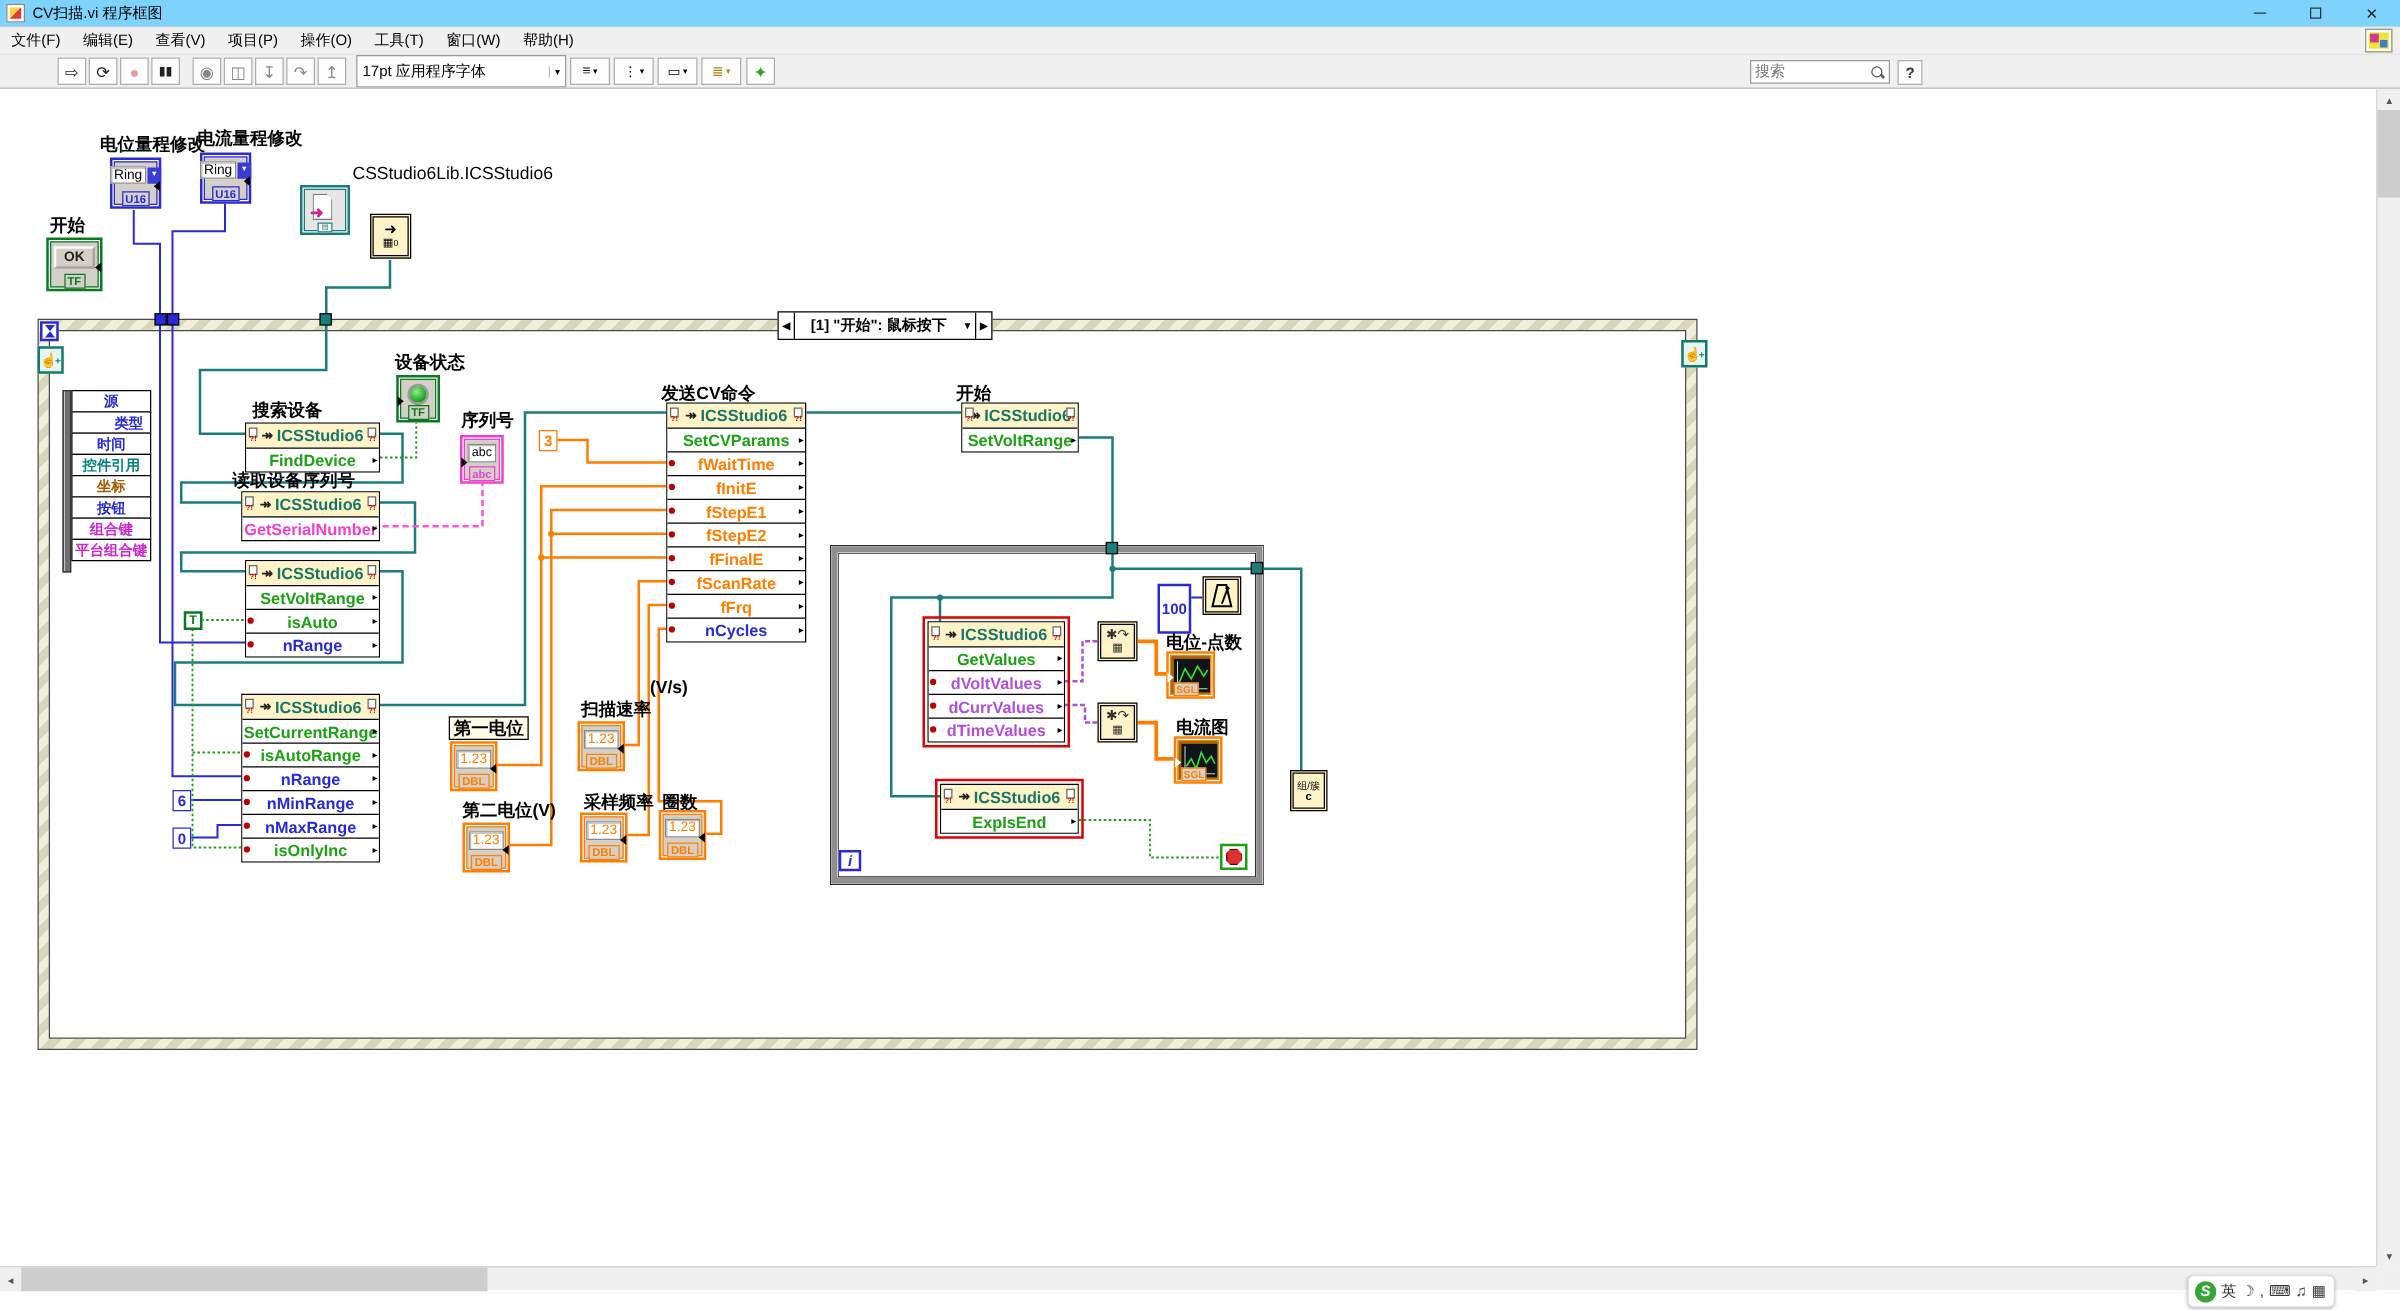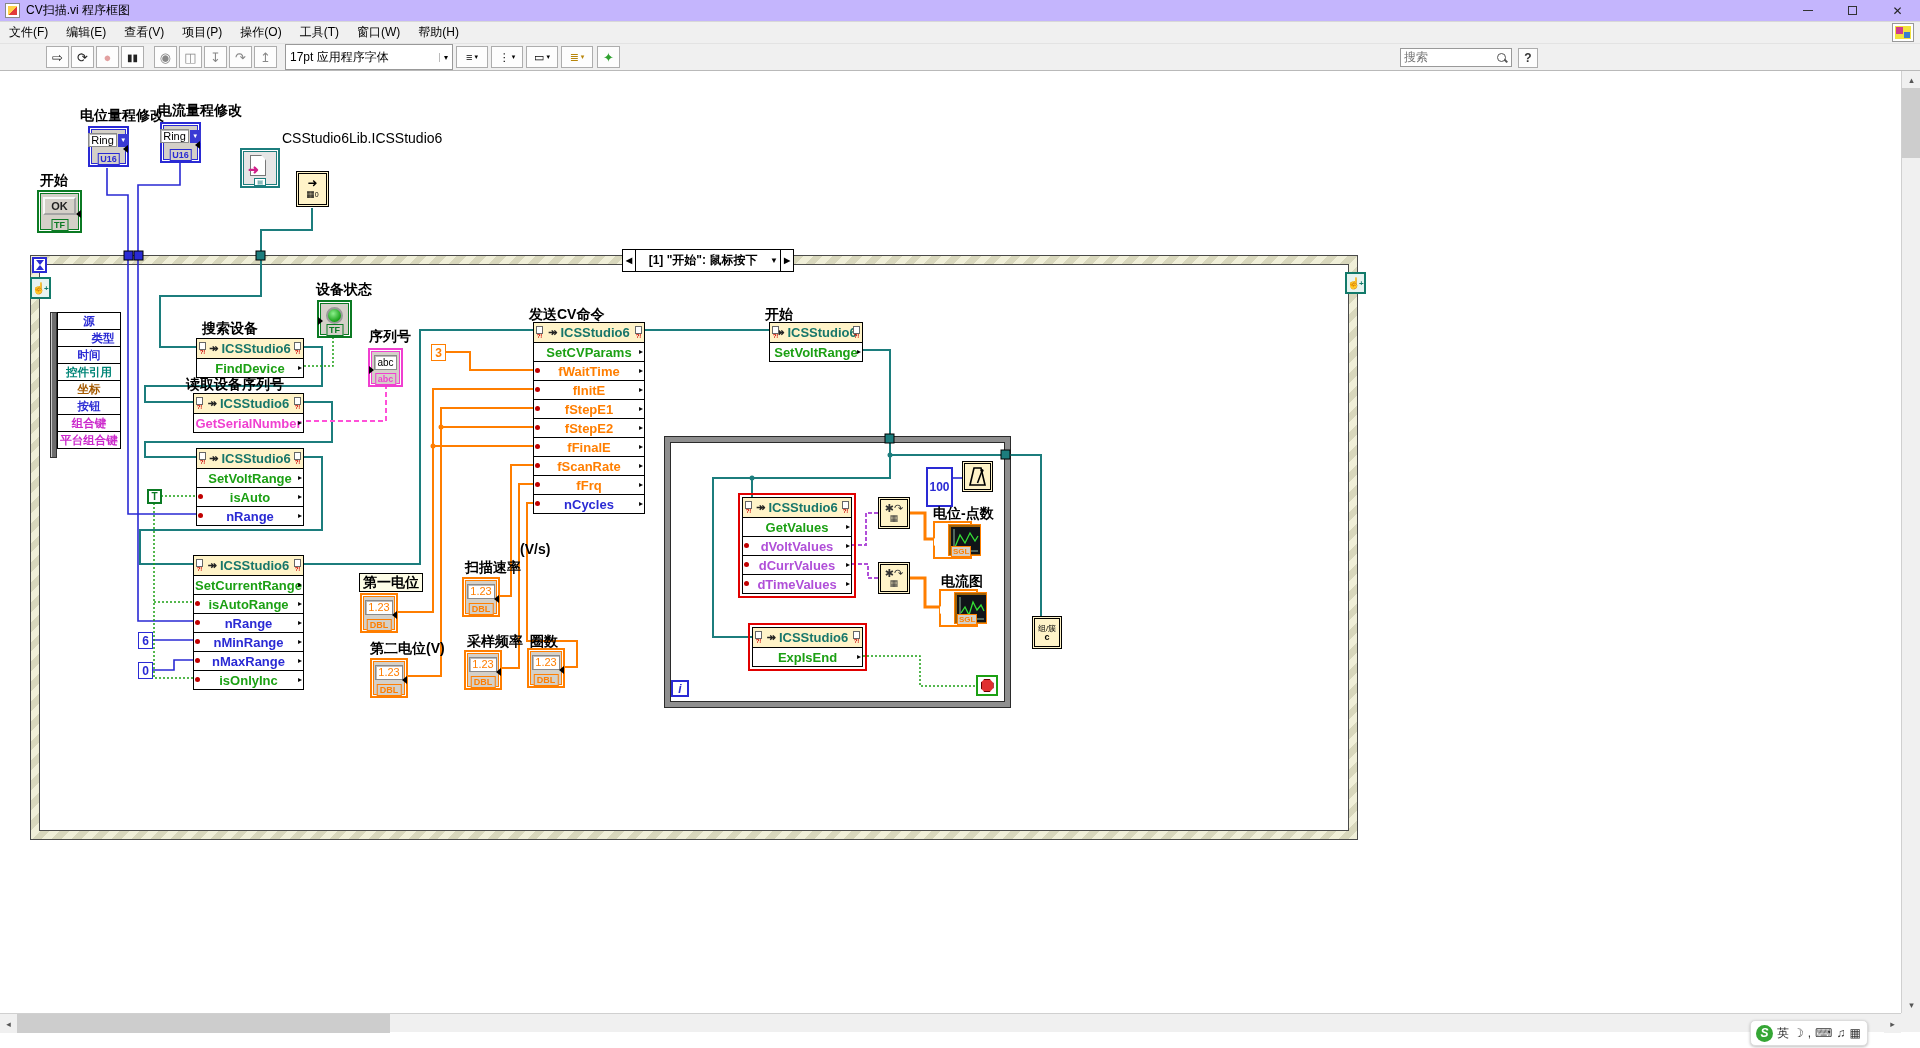--- a/index.html
+++ b/index.html
@@ -1,20 +1,20 @@
 <!DOCTYPE html>
 <html><head>
 <meta charset="utf-8">
 <style>
   * { margin:0; padding:0; box-sizing:border-box; }
   html,body { width:1920px; height:1048px; overflow:hidden; background:#fff;
     font-family:"Liberation Sans",sans-serif; }
 
   
-  #titlebar { position:absolute; left:0; top:0; width:1920px; height:22px; background:#c4b5fd;
+  #titlebar { position:absolute; left:0; top:0; width:1920px; height:22px; background:#7dd3fc;
     border-bottom:1px solid #d8d8d8; display:flex; align-items:center; font-size:12px; color:#000; z-index:50;}
   #titlebar .appicon { width:15px; height:15px; margin:0 6px 0 5px; background:#fff; border:1px solid #888; position:relative;}
   #titlebar .appicon:before { content:""; position:absolute; left:2px; top:2px; width:9px; height:9px;
     background:linear-gradient(135deg,#ffd24a 0 50%,#e23a3a 50% 100%); }
   .winbtn { width:45px; height:22px; display:flex; align-items:center; justify-content:center; color:#222; }
   #win-min i { display:block; width:10px; height:1px; background:#333; }
   #win-max i { display:block; width:9px; height:9px; border:1px solid #333; }
   #win-close { font-size:12px; }
   #winbtns { margin-left:auto; display:flex; }
 
@@ -115,21 +115,21 @@
     align-items:center; justify-content:center; margin-left:1px;}
   .okb { background:#d4d0c8; border:2px outset #f8f8f8; font-size:11px; font-weight:bold; padding:0 6px; line-height:14px; color:#222;}
   .ledc { width:17px; height:17px; border-radius:50%; border:2px solid #9a9a9a;
     background:radial-gradient(circle at 40% 35%, #8cf08c, #18a018 70%); }
   .nubL { position:absolute; left:-1px; top:45%; width:0; height:0; border-top:4px solid transparent;
     border-bottom:4px solid transparent; border-left:5px solid #000; z-index:6;}
   .nubR { position:absolute; right:-1px; top:45%; width:0; height:0; border-top:4px solid transparent;
     border-bottom:4px solid transparent; border-right:5px solid #000; z-index:6;}
 
   .graph { position:absolute; border:2px solid #ff8000; background:#fff; padding:1px; z-index:5;}
-  .gin { border:1px solid #ff8000; background:#a16207; width:100%; height:100%; position:relative; padding:2px;margin-left:12px;}
+  .gin { border:1px solid #ff8000; background:#a16207; width:100%; height:100%; position:relative; padding:2px;}
   .gtag { position:absolute; left:2px; bottom:-2px; font-size:8px; font-weight:bold; color:#ff8000;
     background:#d4d0c8; border:1px solid #ff8000; line-height:9px; padding:0 1px;}
 
   .konst { position:absolute; background:#fff; display:flex; align-items:center; justify-content:center;
     font-weight:bold; z-index:5; }
   .lbl { position:absolute; font-size:14px; color:#000; white-space:nowrap; z-index:5; }
   .lbl.boxed { border:1px solid #000; background:#fefde7; padding:0 3px; line-height:17px; }
 
   .iconnode { position:absolute; background:#fff3c8; border:1px solid #000; box-shadow:inset 0 0 0 1px #fff3c8, inset 0 0 0 2px #000;
     z-index:5; display:flex; align-items:center; justify-content:center; }

